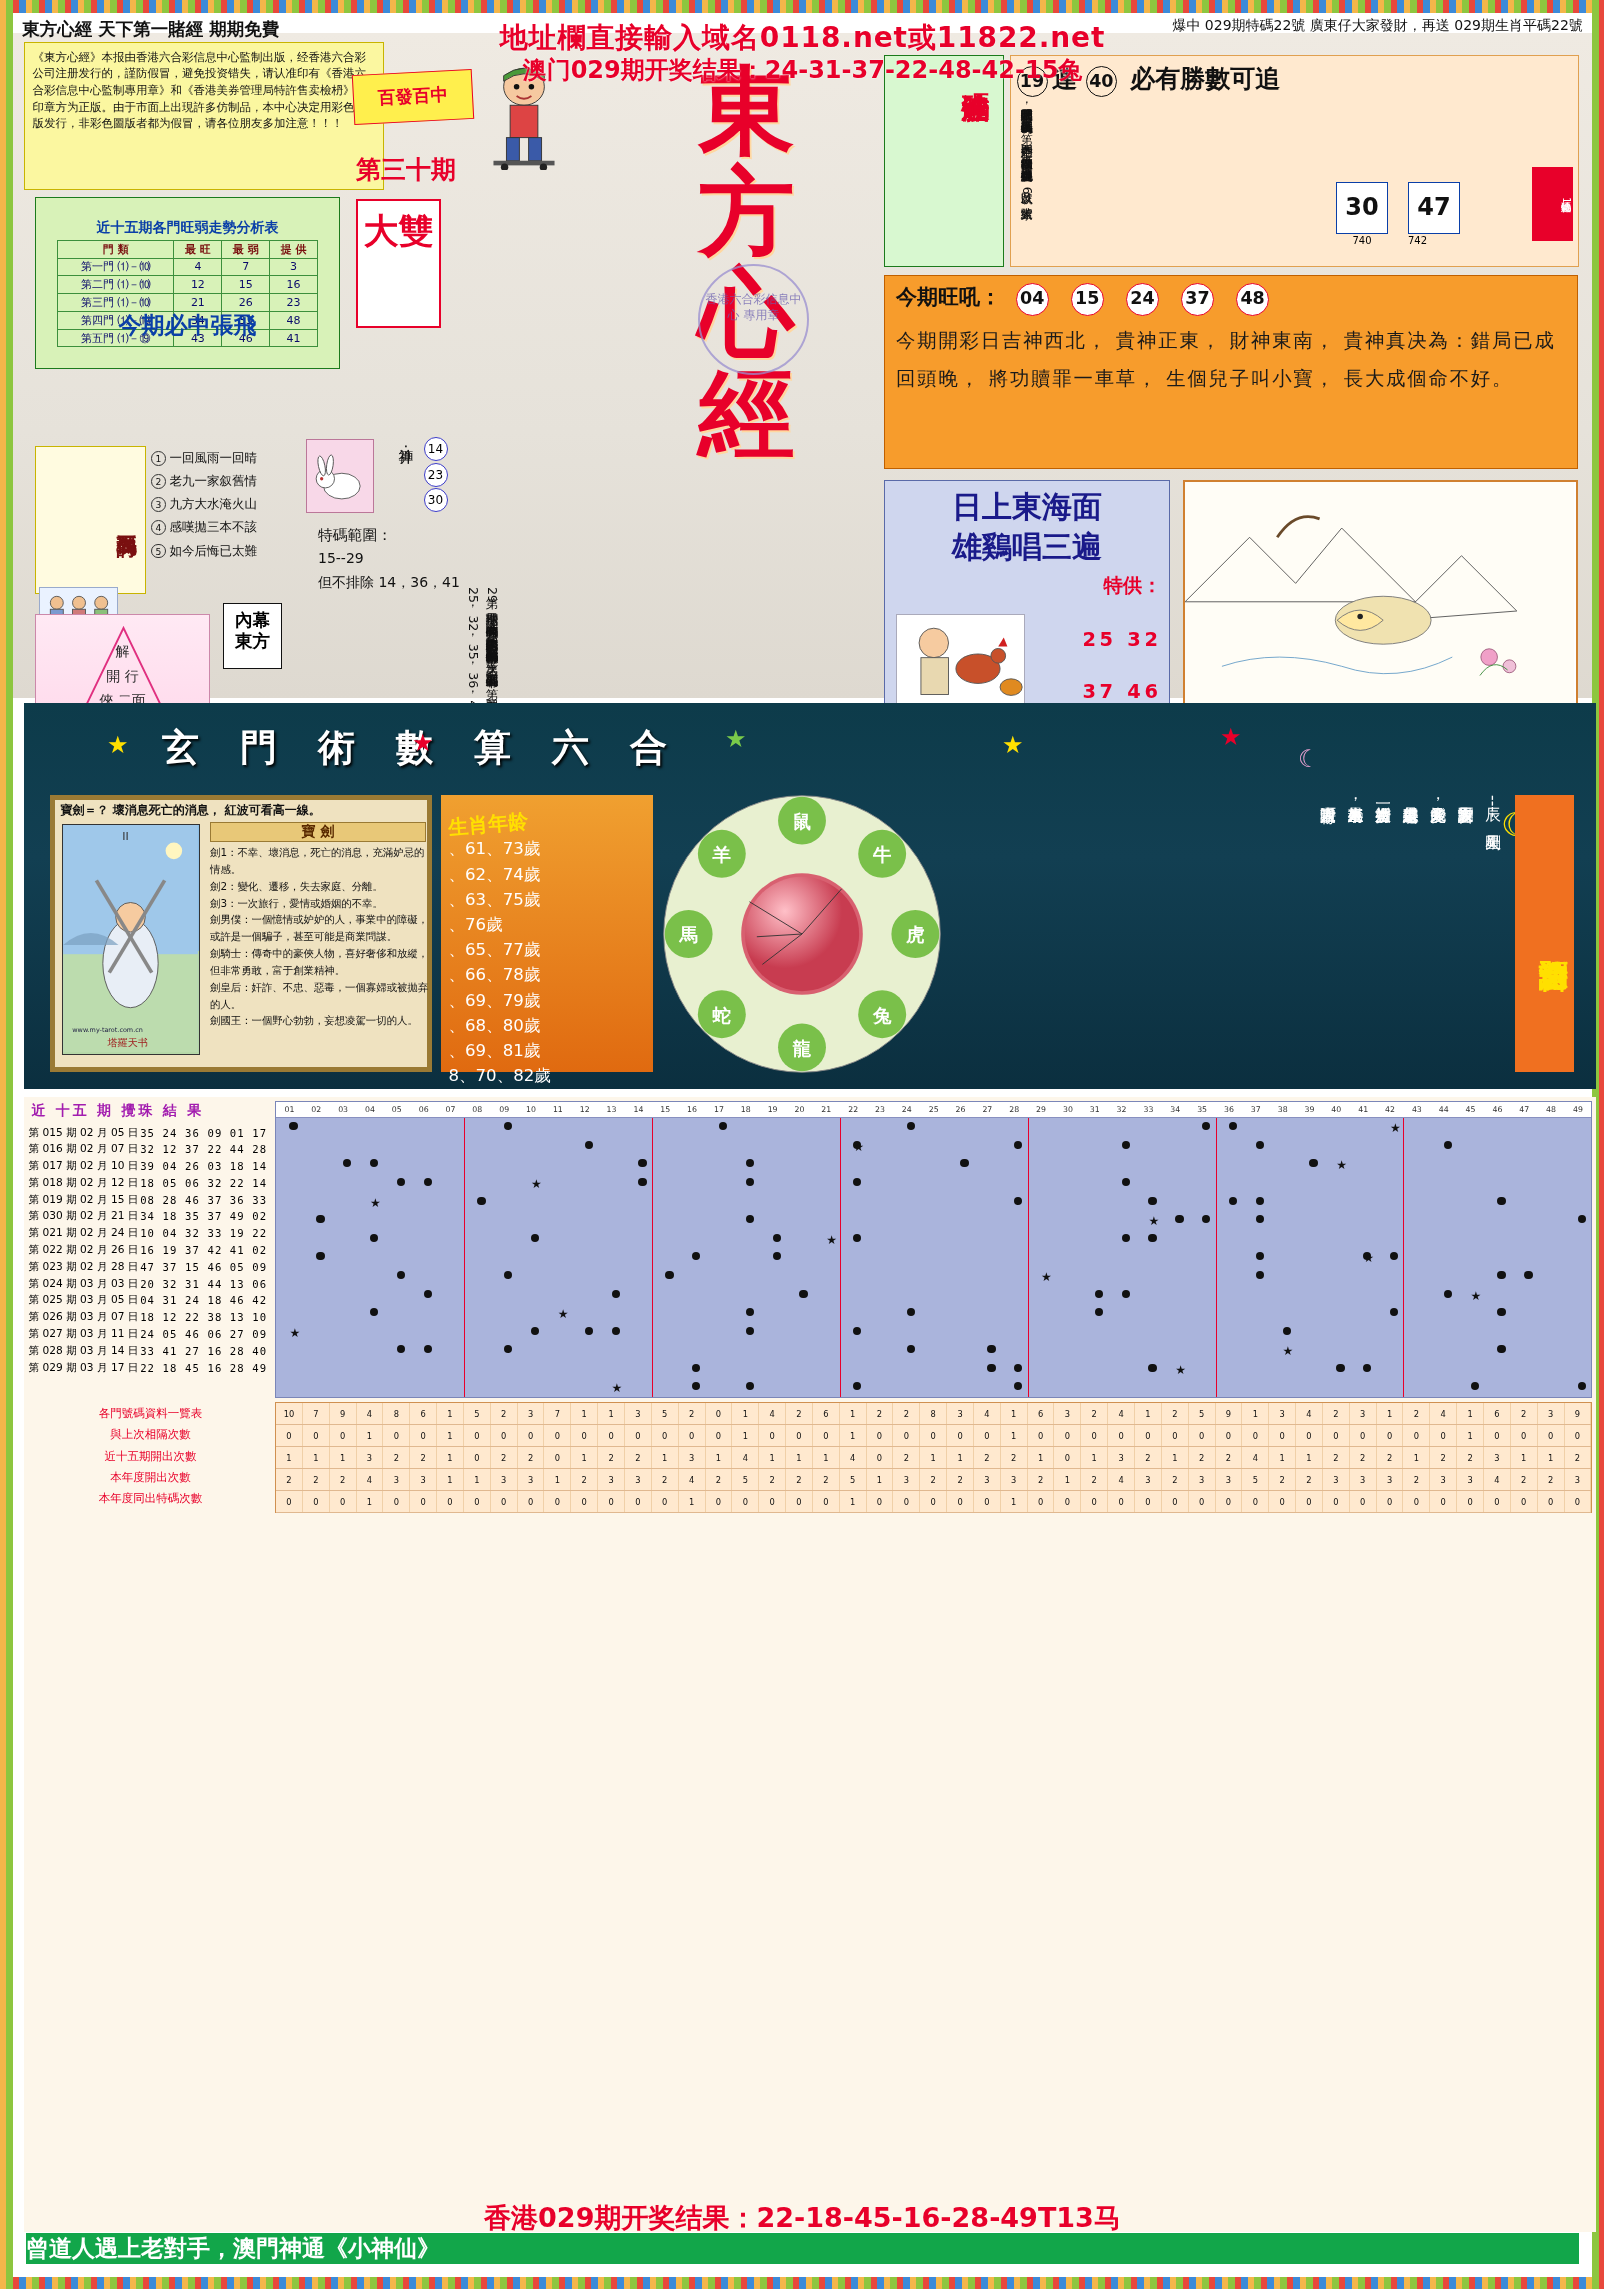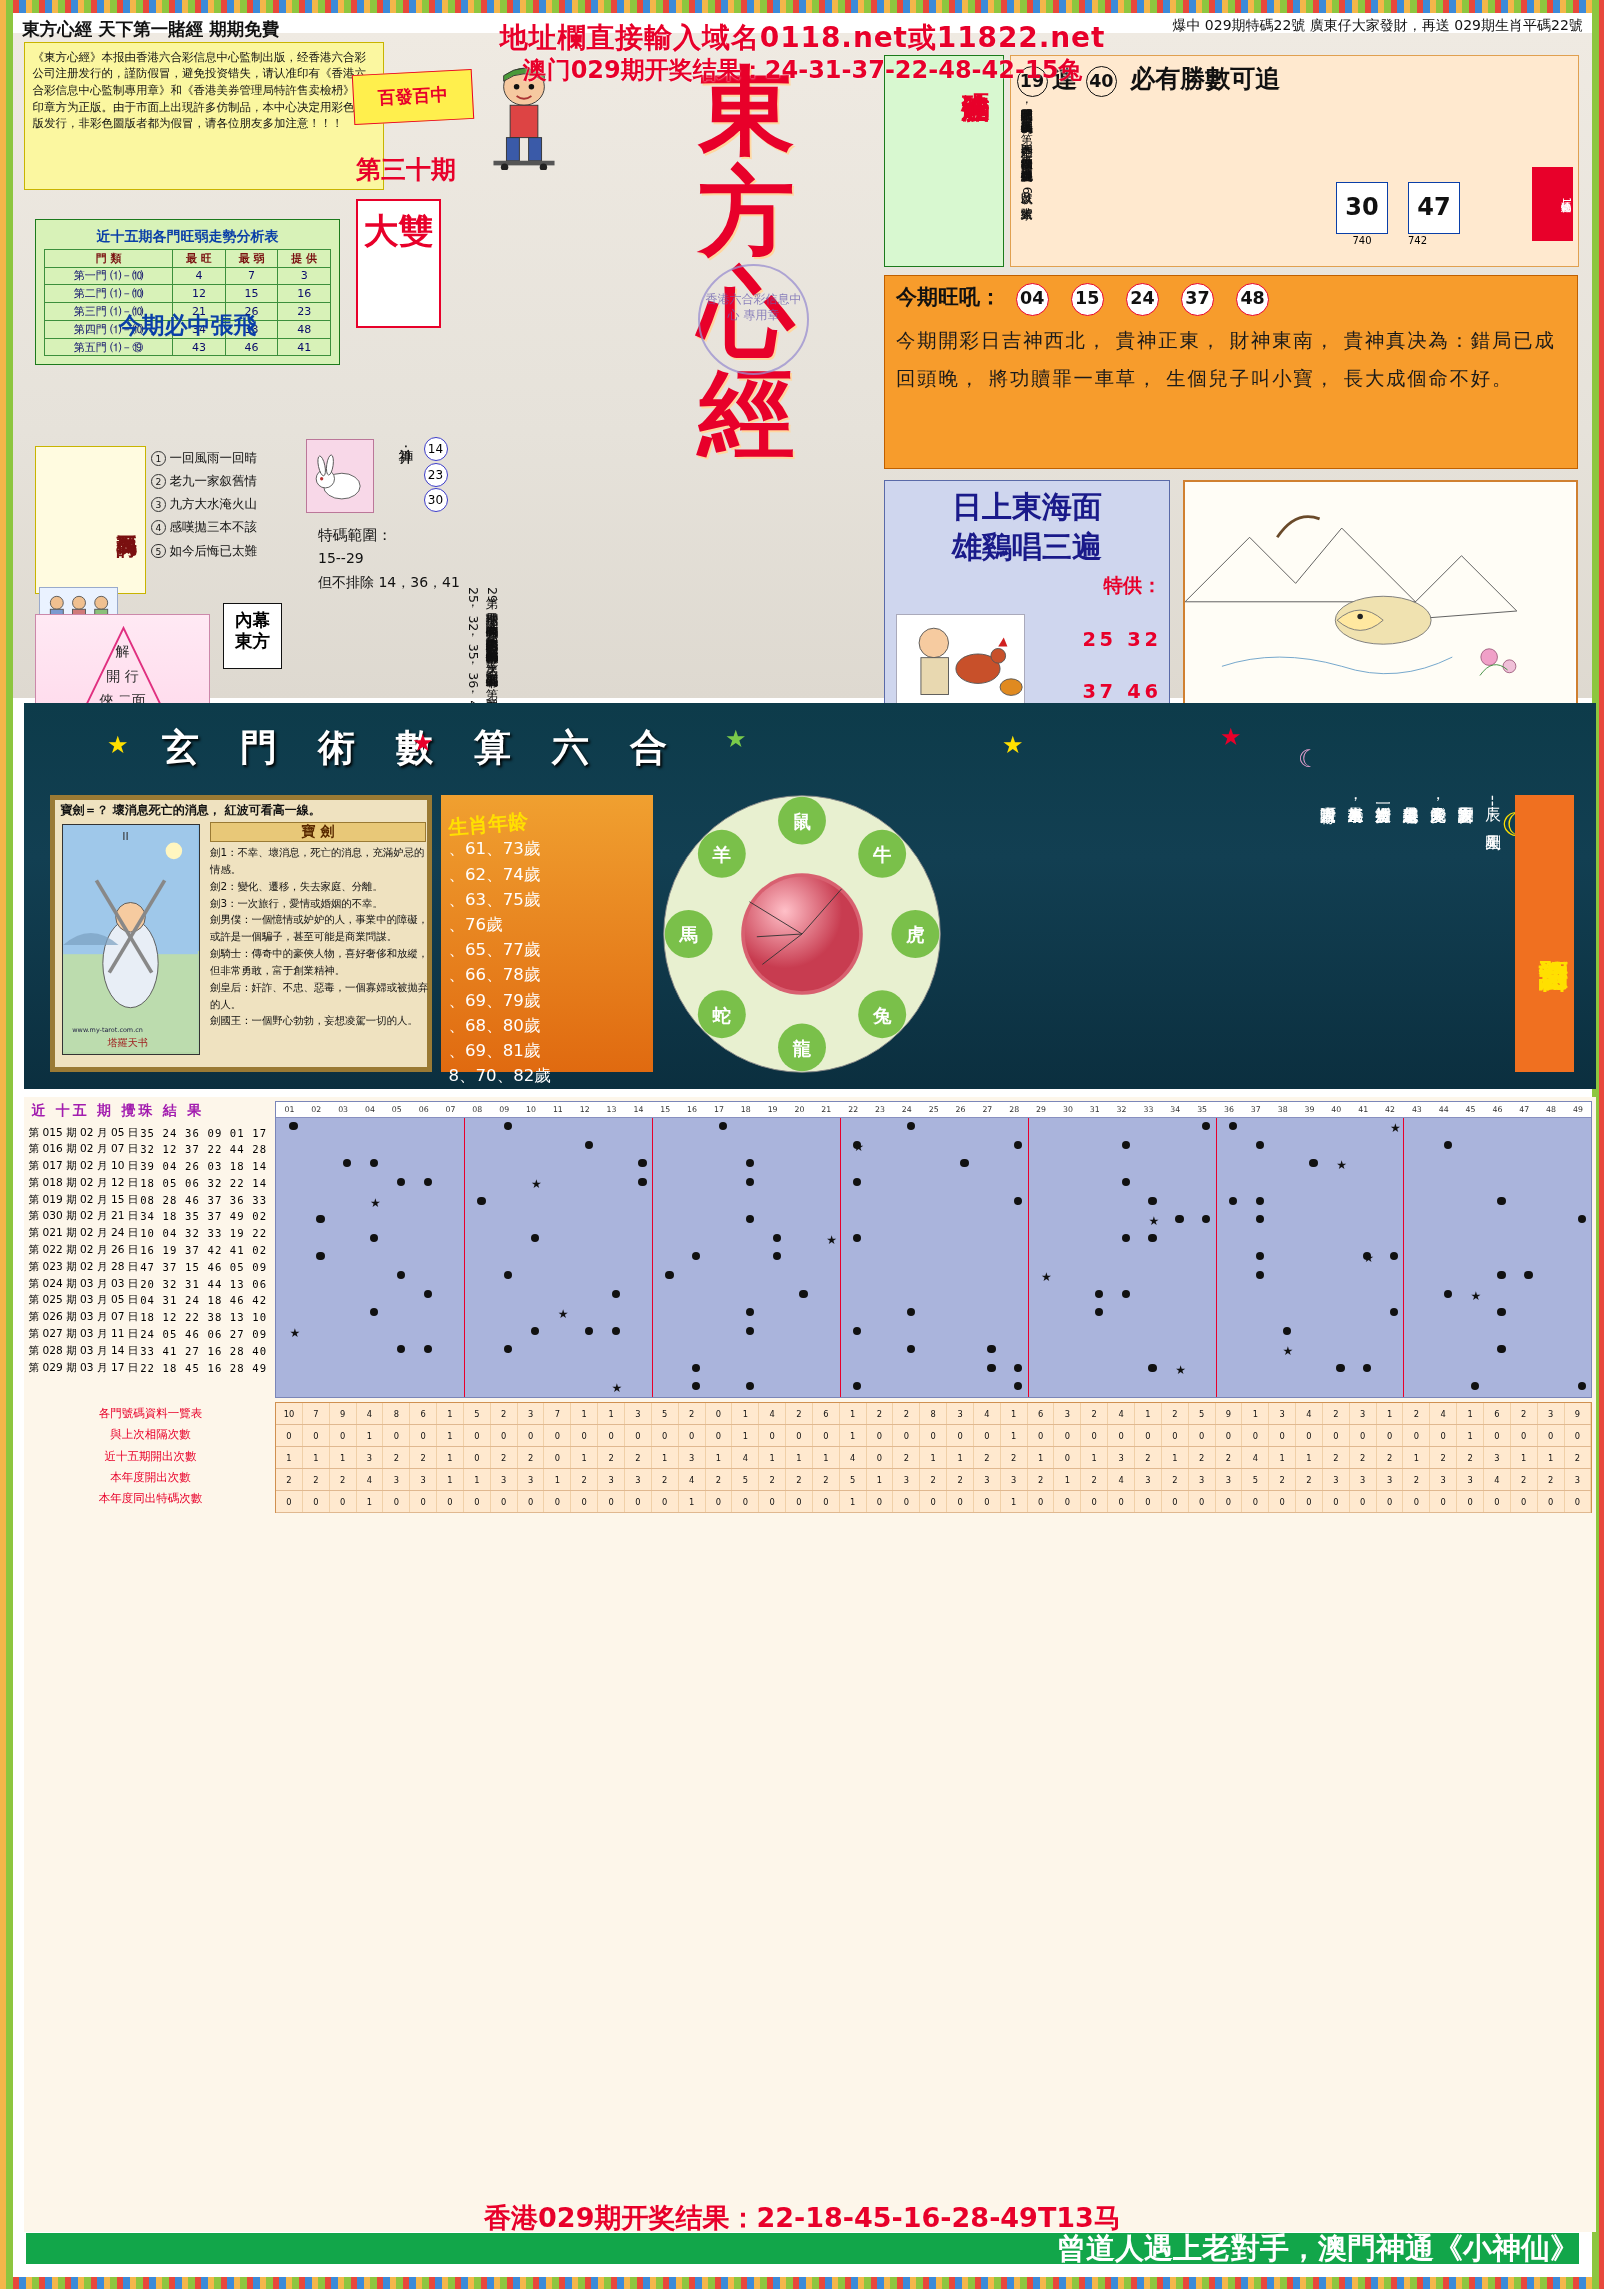--- a/index.html
+++ b/index.html
@@ -70,23 +70,23 @@
     font-weight: bold;
     font-size: 27px;
     z-index: 60;
   }
   .bottom-bar {
     position: absolute;
     left: 13px; right: 13px; bottom: 13px;
     height: 31px;
     background: #12a64a;
     color: #fff;
-    font-size: 29px;
-    font-weight: bold;
-    text-align: right;
+    font-size: 23px;
+    font-weight: bold;
+    text-align: left;
     line-height: 31px;
     z-index: 55;
   }
 
   
   .upper {
     position: absolute;
     left: 0; top: 20px; width: 100%; height: 665px;
     background: linear-gradient(180deg,#efeae2 0%, #e6e2da 60%, #ded9d0 100%);
   }
@@ -102,22 +102,21 @@
     line-height: 1.45;
     color: #111;
     writing-mode: horizontal-tb;
   }
 
   
   .trend {
     left: 22px; top: 164px; width: 305px;
     background: #d8f2b8;
     border: 1.8px solid #1c7a1c;
-    padding: 8px;
-    margin-top: 22px;
+    padding: 21px;
   }
   .trend .t-title {
     color: #0a3fa8;
     font-size: 14px;
     font-weight: bold;
     text-align: center;
     padding-bottom: 2.8px;
   }
   .trend table { width: 100%; border-collapse: collapse; font-size: 11px; }
   .trend th, .trend td {

